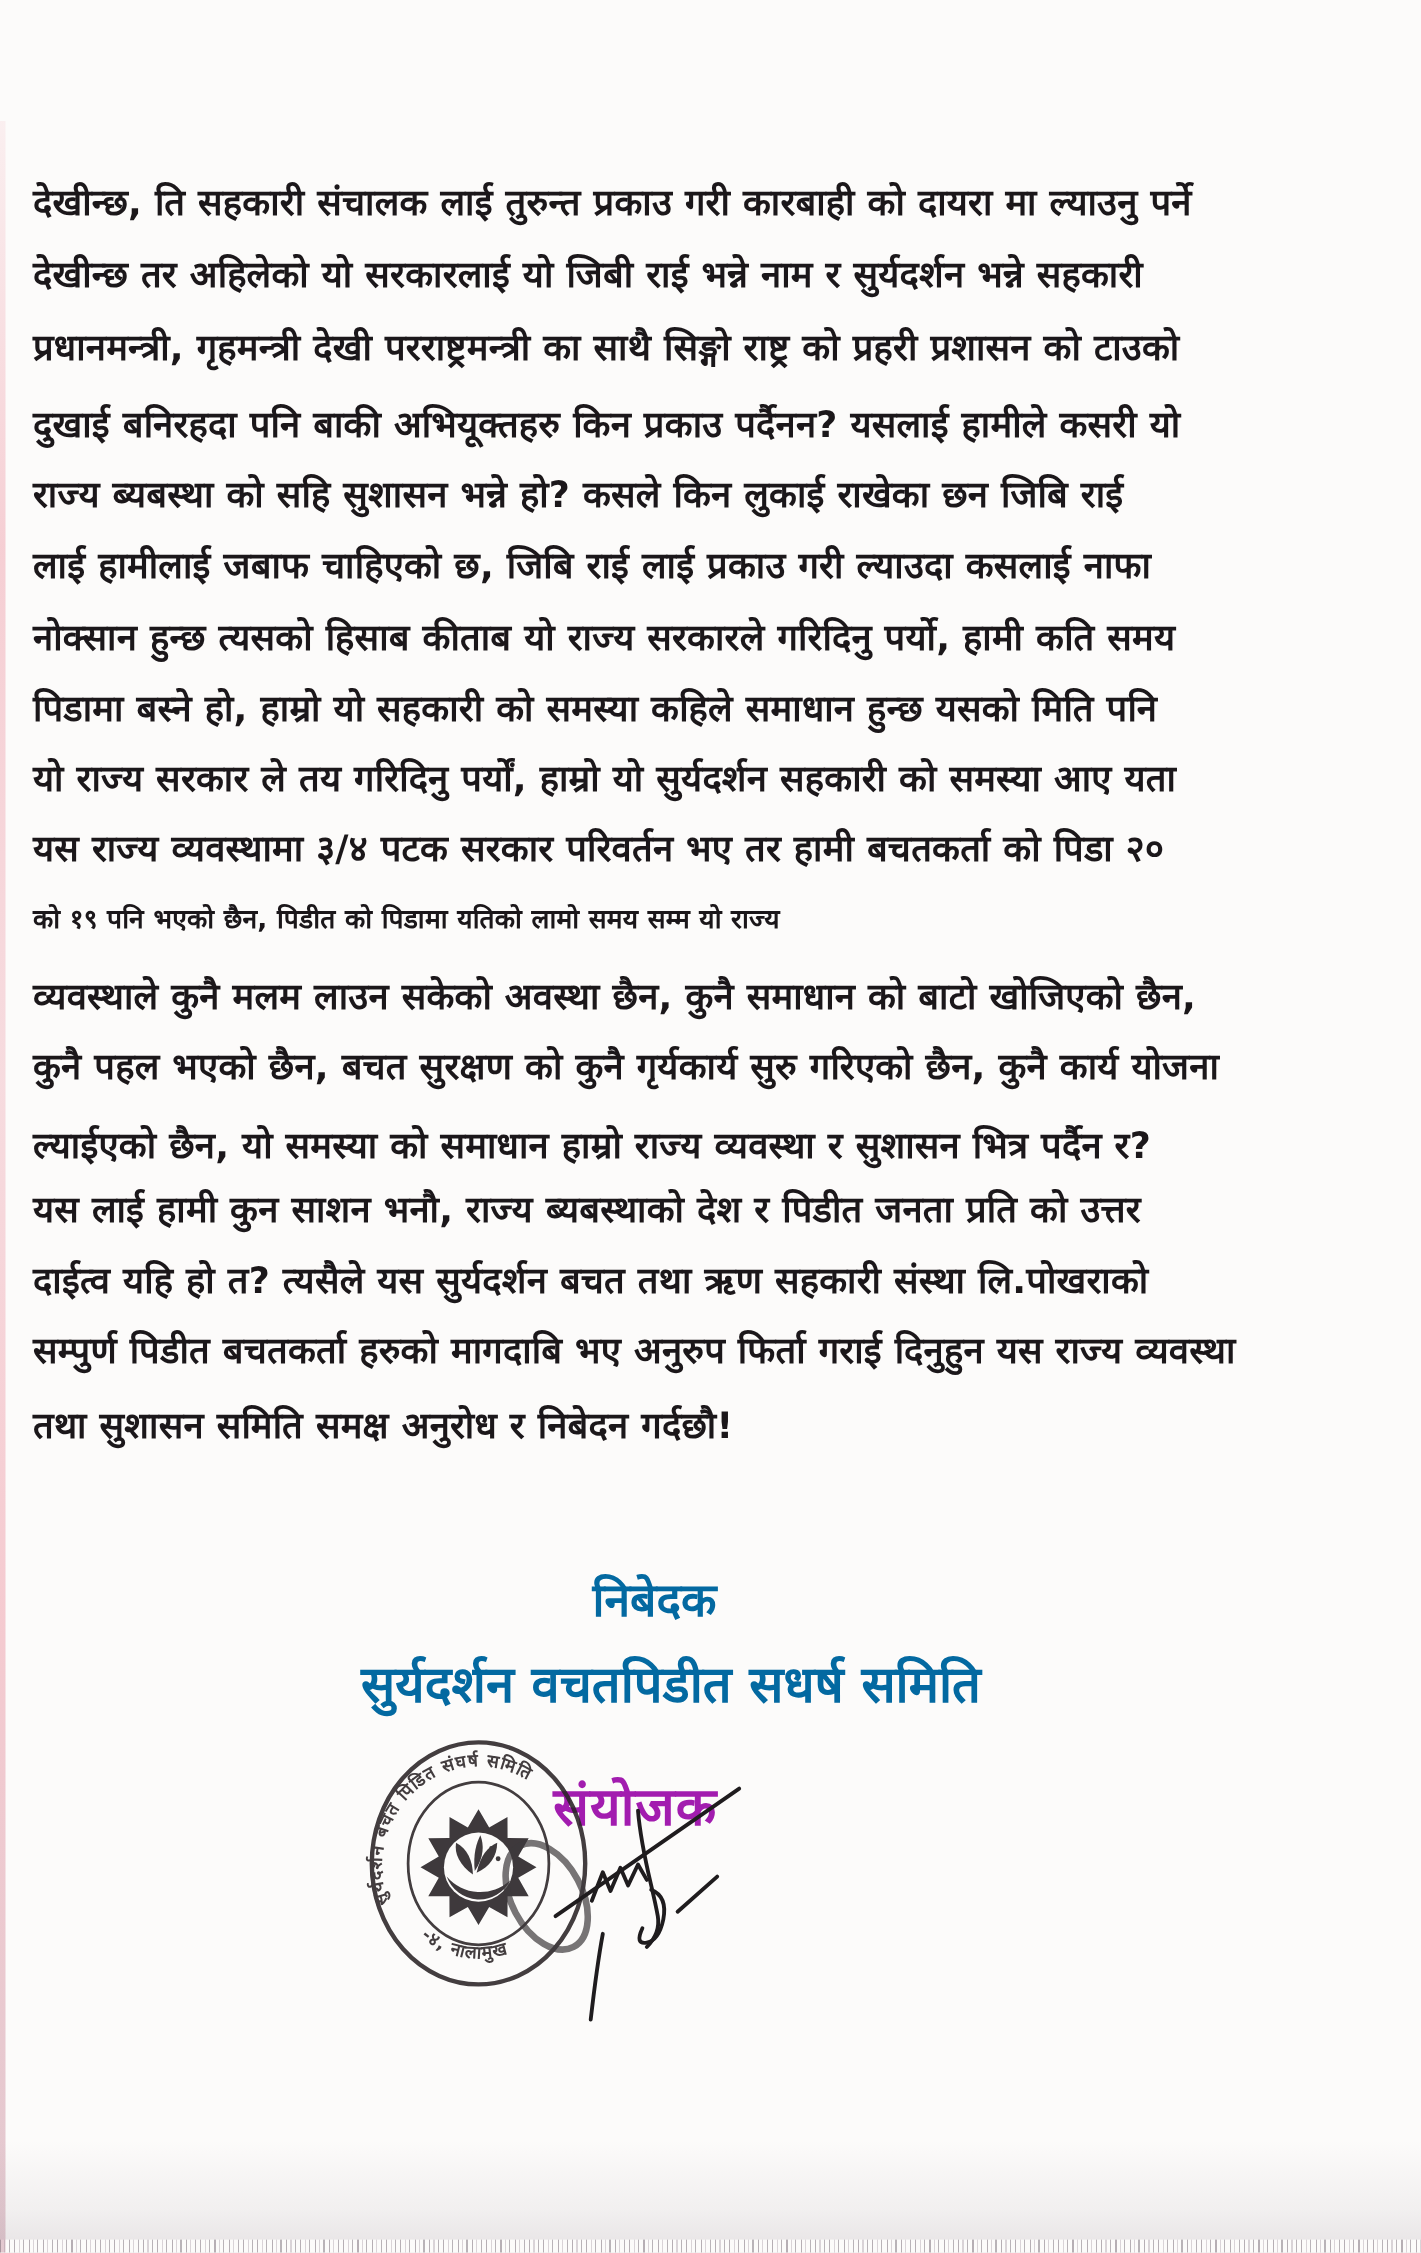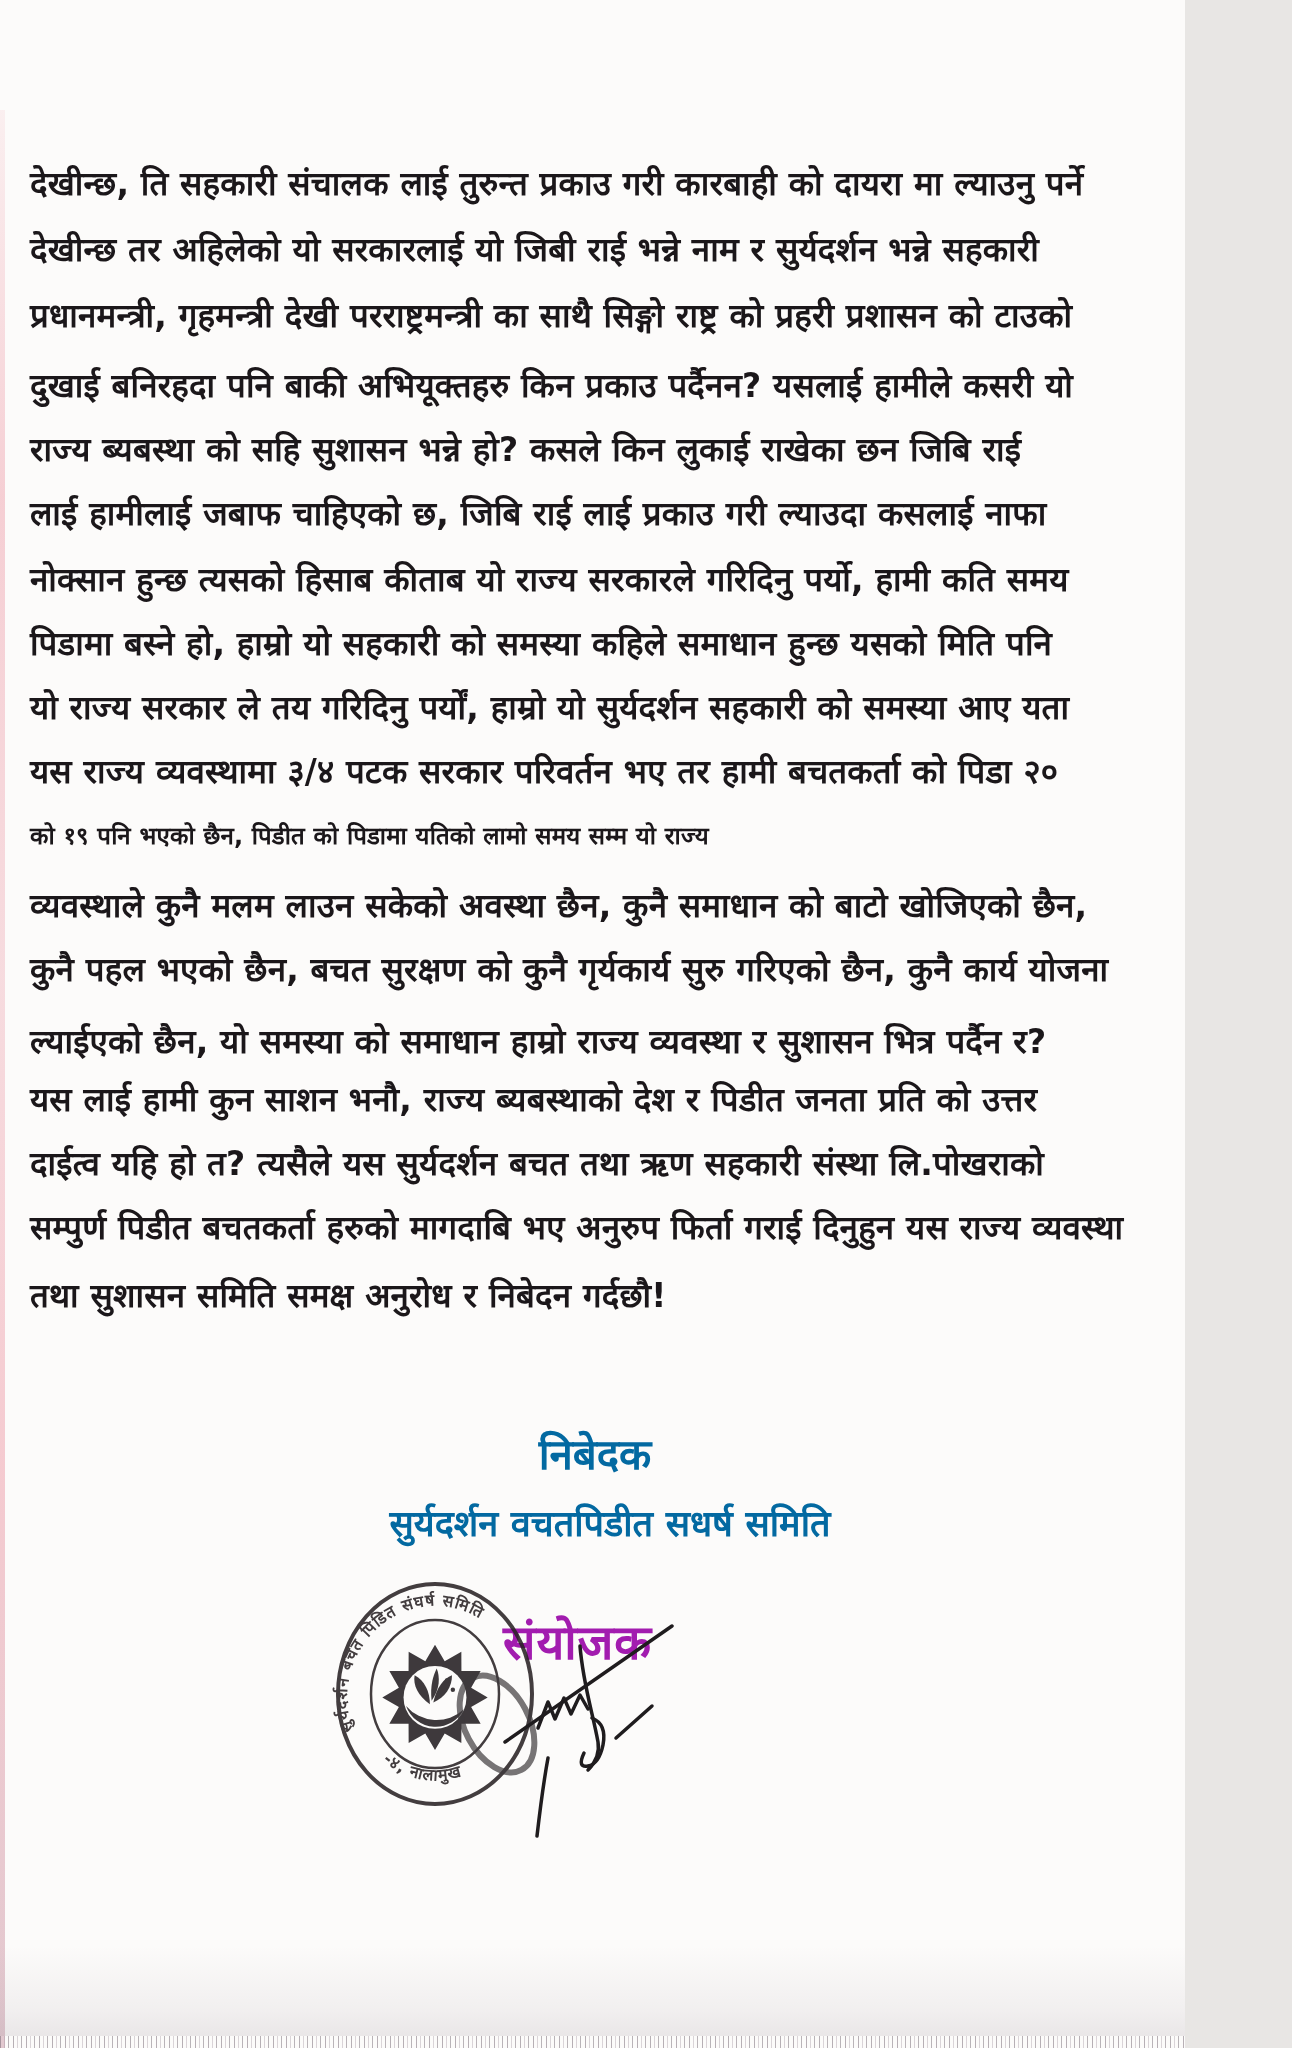--- a/index.html
+++ b/index.html
@@ -1,18 +1,18 @@
 <!DOCTYPE html>
 <html><head>
 <meta charset="utf-8">
 <style>
   html,body{margin:0;padding:0;background:#e8e6e4;}
   .page{
     position:relative;
-    width:1185px;height:2048px;
+    width:1292px;height:2048px;
     background:#fcfbfa;
     overflow:hidden;
     font-family:"DejaVu Sans","Liberation Sans",sans-serif;
     color:#1b171a;
   }
   
   .edge-left{
     position:absolute;left:0;top:110px;width:5px;height:1938px;
     background:linear-gradient(180deg,
       rgba(240,170,180,.15) 0%,
@@ -37,21 +37,21 @@
     position:absolute;left:30px;width:1232px;
     font-size:33px;font-weight:700;
     letter-spacing:.2px;
     white-space:nowrap;
     color:#1b171a;
   }
   .center-line{
     position:absolute;text-align:center;font-weight:700;color:#0369a1;
   }
   .heading-nibedak{left:400px;width:390px;top:1424px;font-size:42px;}
-  .heading-committee{left:235px;width:750px;top:1498px;font-size:36px;}
+  .heading-committee{left:235px;width:750px;top:1498px;font-size:46px;}
   .role-label{
     position:absolute;left:503px;top:1608px;
     font-size:48px;font-weight:700;color:#a21caf;letter-spacing:1px;
   }
   .stamp-svg{position:absolute;left:332px;top:1578px;opacity:.88;}
   .signature-svg{position:absolute;left:470px;top:1600px;}
 </style>
 </head>
 <body>
 

